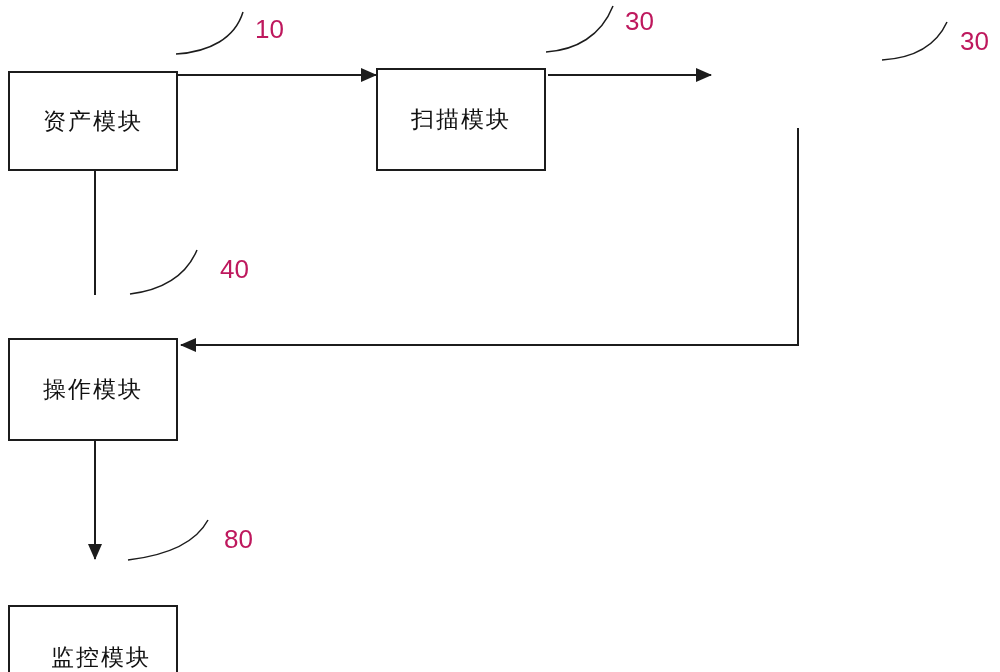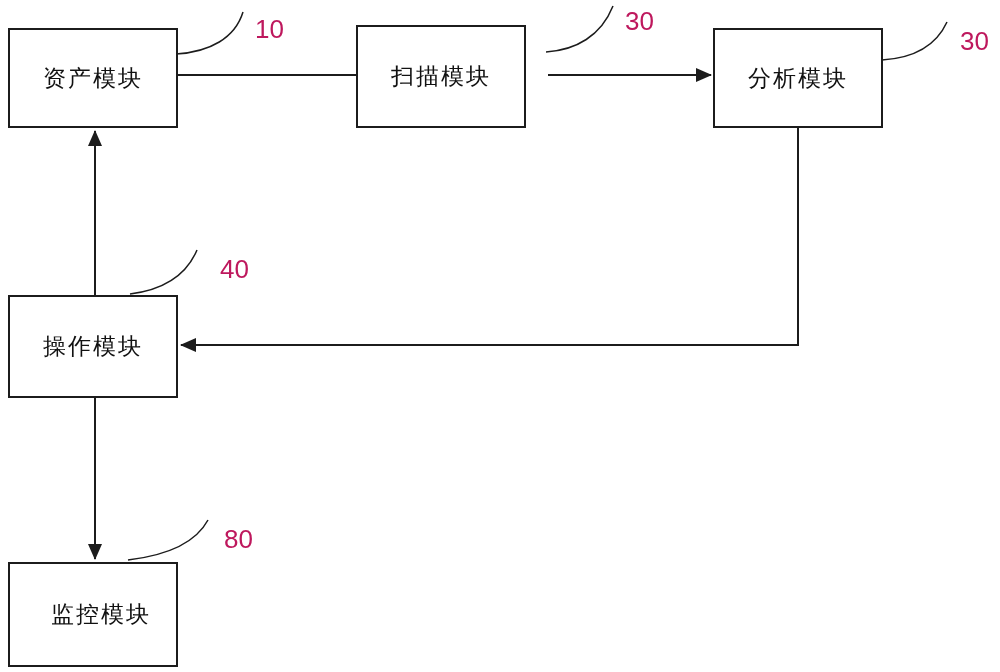--- a/index.html
+++ b/index.html
@@ -26,23 +26,24 @@
     position: absolute;
     box-sizing: border-box;
     border: 2px solid #1c1c1c;
     background: #ffffff;
     display: flex;
     align-items: center;
     justify-content: center;
     font-size: 23px;
     letter-spacing: 2px;
     color: #111111;
+    margin-top: 43px;
   }
   .node-asset     { left: 8px;   top: 28px;  width: 170px; height: 100px; }
-  .node-scan      { left: 356px; top: 25px;  width: 170px; height: 103px; text-align: center; }
+  .node-scan      { left: 376px; top: 25px;  width: 170px; height: 103px; text-align: center; }
   .node-analysis  { left: 713px; top: 28px;  width: 170px; height: 100px; }
   .node-operation { left: 8px;   top: 295px; width: 170px; height: 103px; }
   .node-monitor   { left: 8px;   top: 562px; width: 170px; height: 105px; padding-left: 16px; }
   .ref-label {
     position: absolute;
     font-size: 26px;
     color: #be185d;
   }
   .ref-10 { left: 255px; top: 14px; }
   .ref-20 { left: 625px; top: 6px;  }
@@ -80,23 +81,20 @@
   </svg>
 
   <div class="node node-asset">
     <span>资产模块</span>
   </div>
 
   <div class="node node-scan">
     <span>扫描模块</span>
   </div>
 
-  <div class="node node-analysis">
-    <span>分析模块</span>
-  </div>
 
   <div class="node node-operation">
     <span>操作模块</span>
   </div>
 
   <div class="node node-monitor">
     <span>监控模块</span>
   </div>
 
   <div class="ref-label ref-10">10</div>

